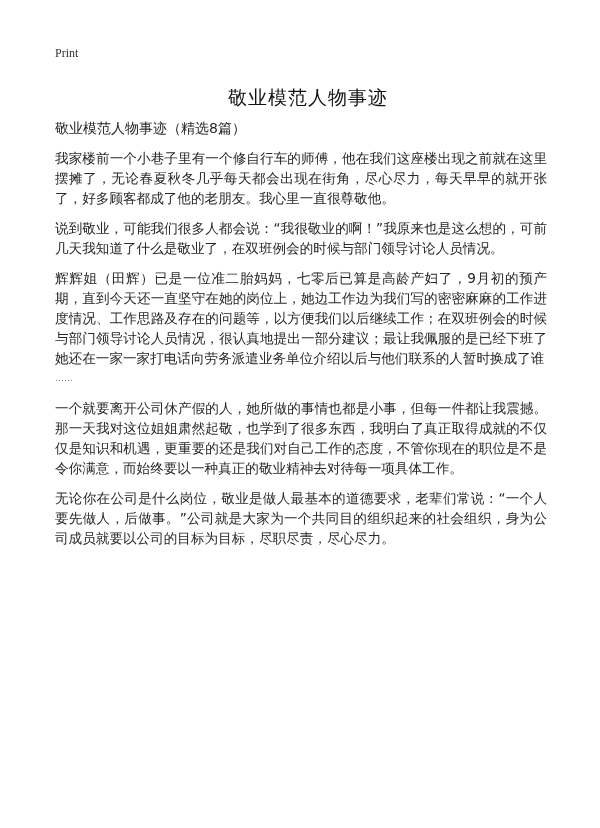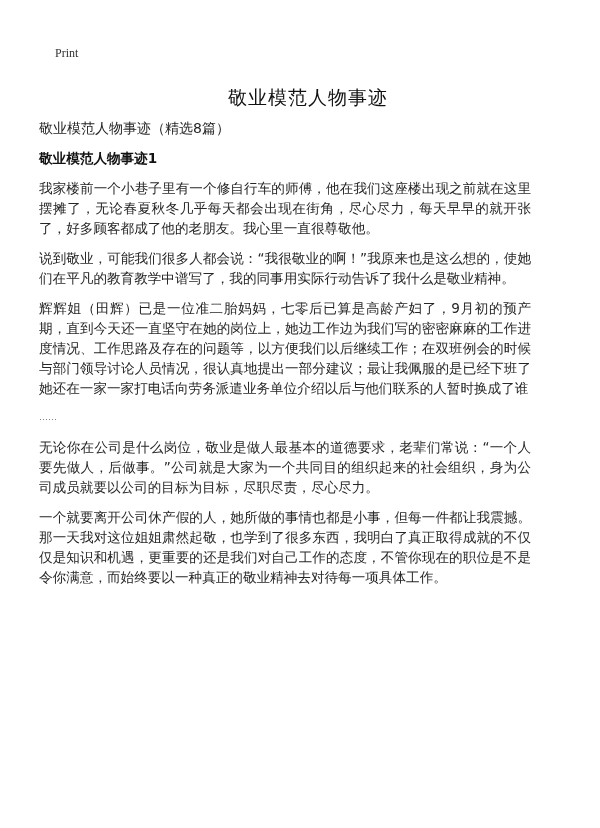--- a/index.html
+++ b/index.html
@@ -9,44 +9,43 @@
     position: absolute; left: 55px; top: 46px;
     font-family: "Liberation Serif", "DejaVu Serif", serif;
     font-size: 12px; color: #333333;
   }
   .doc-title {
     position: absolute; left: 0; width: 600px; top: 77px; text-align: center;
     font-family: "DejaVu Sans", sans-serif; font-size: 19px; color: #111111;
     letter-spacing: 1px; margin: 8px; font-weight: normal;
   }
   .content {
-    position: absolute; left: 39px; top: 118px; width: 492px;
+    position: absolute; left: 55px; top: 118px; width: 492px;
     font-family: "DejaVu Sans", sans-serif; font-size: 13.6px; line-height: 20px; color: #262626;
   }
   .subtitle { margin: 0 0 10px 0; font-size: 14px; }
   .para { margin: 0 0 10px 0; text-align: justify; word-break: break-all; }
   .heading {
     margin: 0 0 10px 0; font-weight: bold; font-size: 13.6px; color: #111111;
   }
   .ellipsis { margin: -6px 0 14px 0; font-size: 9px; color: #777777; letter-spacing: 0px; line-height: 12px; }
 </style>
 </head>
 <body>
 
 <div class="page">
   <div class="print-label">Print</div>
   <h1 class="doc-title">敬业模范人物事迹</h1>
 
   <div class="content">
     <p class="subtitle">敬业模范人物事迹（精选8篇）</p>
 
     <div>
-      <p class="heading">敬业模范人物事迹1</p>
       <p class="para">我家楼前一个小巷子里有一个修自行车的师傅，他在我们这座楼出现之前就在这里摆摊了，无论春夏秋冬几乎每天都会出现在街角，尽心尽力，每天早早的就开张了，好多顾客都成了他的老朋友。我心里一直很尊敬他。</p>
-      <p class="para">说到敬业，可能我们很多人都会说：“我很敬业的啊！”我原来也是这么想的，使她们在平凡的教育教学中谱写了，我的同事用实际行动告诉了我什么是敬业精神。</p>
-      <p class="para" style="margin-bottom:13px;">辉辉姐（田辉）已是一位准二胎妈妈，七零后已算是高龄产妇了，9月初的预产期，直到今天还一直坚守在她的岗位上，她边工作边为我们写的密密麻麻的工作进度情况、工作思路及存在的问题等，以方便我们以后继续工作；在双班例会的时候与部门领导讨论人员情况，很认真地提出一部分建议；最让我佩服的是已经下班了她还在一家一家打电话向劳务派遣业务单位介绍以后与他们联系的人暂时换成了谁</p>
+      <p class="para">说到敬业，可能我们很多人都会说：“我很敬业的啊！”我原来也是这么想的，可前几天我知道了什么是敬业了，在双班例会的时候与部门领导讨论人员情况。</p>
+      <p class="para" style="margin-bottom:4px;">辉辉姐（田辉）已是一位准二胎妈妈，七零后已算是高龄产妇了，9月初的预产期，直到今天还一直坚守在她的岗位上，她边工作边为我们写的密密麻麻的工作进度情况、工作思路及存在的问题等，以方便我们以后继续工作；在双班例会的时候与部门领导讨论人员情况，很认真地提出一部分建议；最让我佩服的是已经下班了她还在一家一家打电话向劳务派遣业务单位介绍以后与他们联系的人暂时换成了谁</p>
       <p class="ellipsis" style="margin-top:2px;">……</p>
+      <p class="para">一个就要离开公司休产假的人，她所做的事情也都是小事，但每一件都让我震撼。那一天我对这位姐姐肃然起敬，也学到了很多东西，我明白了真正取得成就的不仅仅是知识和机遇，更重要的还是我们对自己工作的态度，不管你现在的职位是不是令你满意，而始终要以一种真正的敬业精神去对待每一项具体工作。</p>
       <p class="para">无论你在公司是什么岗位，敬业是做人最基本的道德要求，老辈们常说：“一个人要先做人，后做事。”公司就是大家为一个共同目的组织起来的社会组织，身为公司成员就要以公司的目标为目标，尽职尽责，尽心尽力。</p>
-      <p class="para">一个就要离开公司休产假的人，她所做的事情也都是小事，但每一件都让我震撼。那一天我对这位姐姐肃然起敬，也学到了很多东西，我明白了真正取得成就的不仅仅是知识和机遇，更重要的还是我们对自己工作的态度，不管你现在的职位是不是令你满意，而始终要以一种真正的敬业精神去对待每一项具体工作。</p>
     </div>
 
   </div>
 </div>
 
 </body></html>

